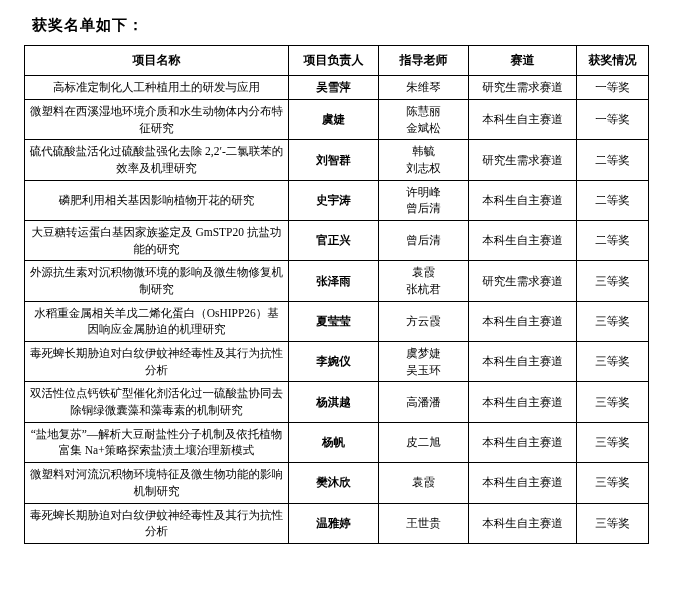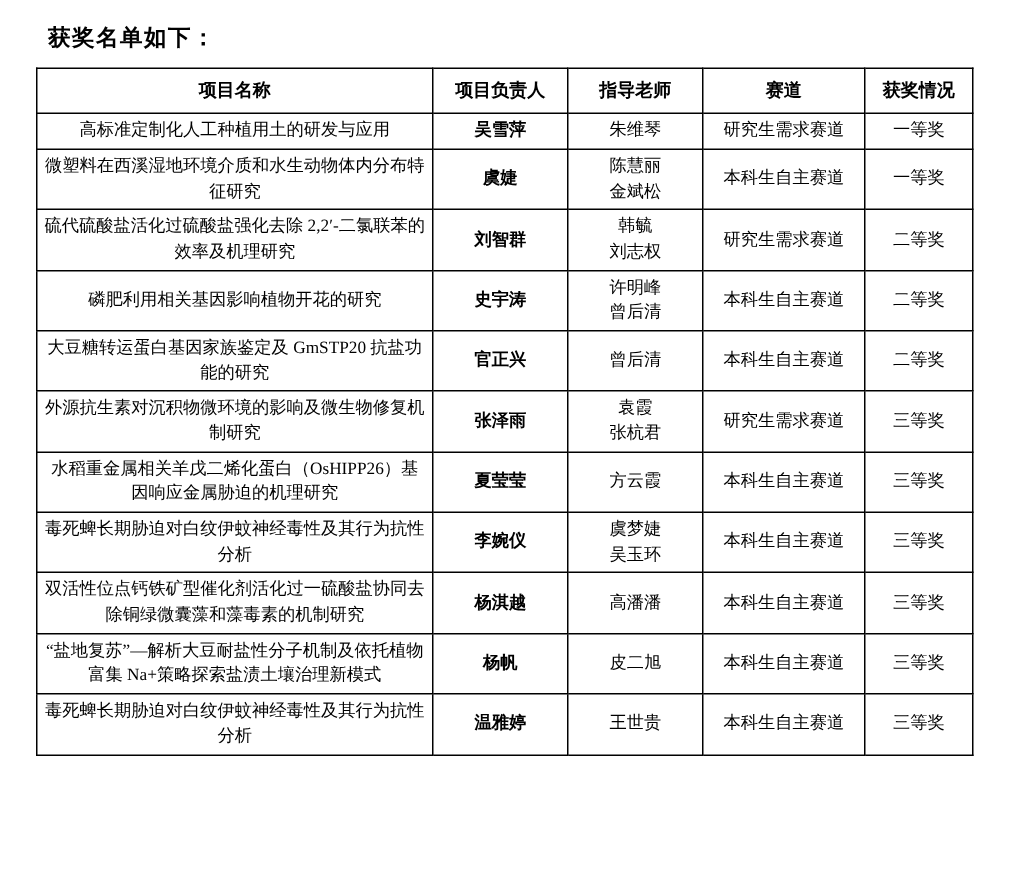--- a/index.html
+++ b/index.html
@@ -181,20 +181,29 @@
         <tr>
           <td class="project-name">“盐地复苏”—解析大豆耐盐性分子机制及依托植物富集 Na+策略探索盐渍土壤治理新模式</td>
           <td class="leader">杨帆</td>
           <td class="mentor">
             <span class="mentor-line">皮二旭</span>
           </td>
           <td>本科生自主赛道</td>
           <td>三等奖</td>
         </tr>
         <tr>
+          <td class="project-name">微塑料对河流沉积物环境特征及微生物功能的影响机制研究</td>
+          <td class="leader">樊沐欣</td>
+          <td class="mentor">
+            <span class="mentor-line">袁霞</span>
+          </td>
+          <td>本科生自主赛道</td>
+          <td>三等奖</td>
+        </tr>
+        <tr>
           <td class="project-name">毒死蜱长期胁迫对白纹伊蚊神经毒性及其行为抗性分析</td>
           <td class="leader">温雅婷</td>
           <td class="mentor">
             <span class="mentor-line">王世贵</span>
           </td>
           <td>本科生自主赛道</td>
           <td>三等奖</td>
         </tr>
       </tbody>
   </table>

